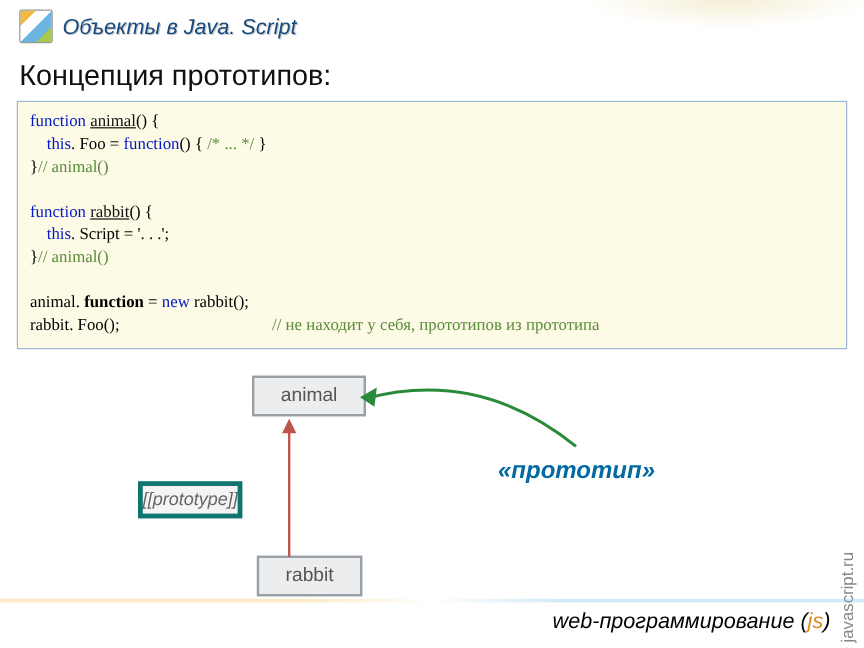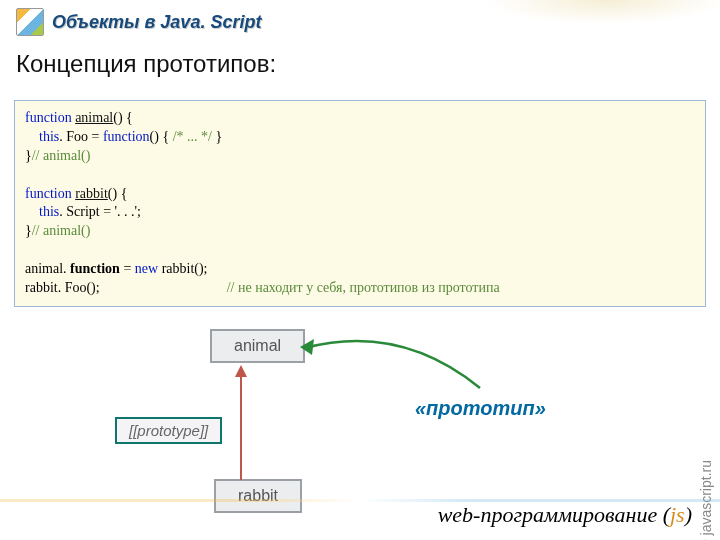--- a/index.html
+++ b/index.html
@@ -1,36 +1,36 @@
 <!DOCTYPE html>
 <html><head>
 <meta charset="utf-8">
 <style>
 *{box-sizing:border-box;margin:0;padding:0}
 body{width:720px;height:540px;font-family:Arial,sans-serif;background:#fff;position:relative;overflow:hidden}
 .header{padding:8px 16px 4px;display:flex;align-items:center;gap:8px}
 .logo{width:28px;height:28px;background:linear-gradient(135deg,#f5b941 25%,#fff 25%,#fff 50%,#6bb5e0 50%,#6bb5e0 75%,#a8c94a 75%);border:1px solid #999;border-radius:2px}
-.title{font-size:18px;font-weight:bold;color:#174a7c;font-style:italic;text-shadow:1px 1px 0 #ccc}
+.title{font-size:18px;font-weight:normal;color:#174a7c;font-style:italic;text-shadow:1px 1px 0 #ccc}
 .bgcurve{position:absolute;top:0;right:0;width:380px;height:60px;background:radial-gradient(ellipse 200px 40px at 70% 0%,#f0e6c0aa 0%,transparent 60%);z-index:-1}
 .subtitle{font-size:24px;padding:10px 16px 6px;color:#111}
-.codebox{margin:16px 14px;border:1px solid #9db8d6;background:#fdfbe6;padding:8px 10px;font-family:'Times New Roman',serif;font-size:14px;line-height:1.35}
+.codebox{margin:0 14px;border:1px solid #9db8d6;background:#fdfbe6;padding:8px 10px;font-family:'Times New Roman',serif;font-size:14px;line-height:1.35}
 .kw{color:#0016c8}
 .nm{text-decoration:underline;color:#111}
 .cm{color:#5a8b3b}
 .diagram{position:relative;margin:22px auto 0;width:500px;height:220px}
 .box{position:absolute;border:2px solid #9aa0a6;background:#ecedef;padding:6px 22px;font-family:Arial,sans-serif;color:#555;text-align:center;font-size:16px}
 .box-a{left:100px;top:0}
 .box-r{left:104px;top:150px}
-.protolabel{position:absolute;left:5px;top:88px;font-family:Arial;background:#f4f4f6;border:2px solid #0f766e;padding:3px 12px;color:#666;font-size:15px;font-style:italic}
+.protolabel{position:absolute;left:5px;top:88px;font-family:Arial;background:#f4f4f6;border:4px solid #0f766e;padding:3px 0;color:#666;font-size:15px;font-style:italic}
 .arrow{position:absolute;left:130px;top:36px;width:2px;height:112px}
 .arrow svg{position:absolute;top:0;left:-7px}
 .curve{position:absolute;left:190px;top:4px;width:200px;height:70px}
 .italabel{position:absolute;left:305px;top:68px;font-style:italic;font-weight:bold;font-size:20px;color:#0369a1}
 .copyright{position:absolute;right:6px;bottom:80px;transform:rotate(-90deg);transform-origin:right bottom;font-size:14px;color:#888}
-.footer{position:absolute;bottom:12px;right:28px;font-style:italic;font-size:22px;font-family:Liberation Serif, serif}
+.footer{position:absolute;bottom:12px;right:28px;font-style:italic;font-size:18px;font-family:Liberation Sans, sans-serif}
 .footer .js{color:#d88b1a}
 .footerline{position:absolute;left:0;bottom:38px;width:100%;height:3px;background:linear-gradient(90deg,#f5b941 0%,#f5b941 35%,#fff 50%,#6bb5e0 65%,#6bb5e0 100%);opacity:.3}
 </style>
 </head>
 <body>
 <div class="bgcurve"></div>
 <div class="header">
   <div class="logo"></div>
   <div class="title">Объекты в Java. Script</div>
 </div>

